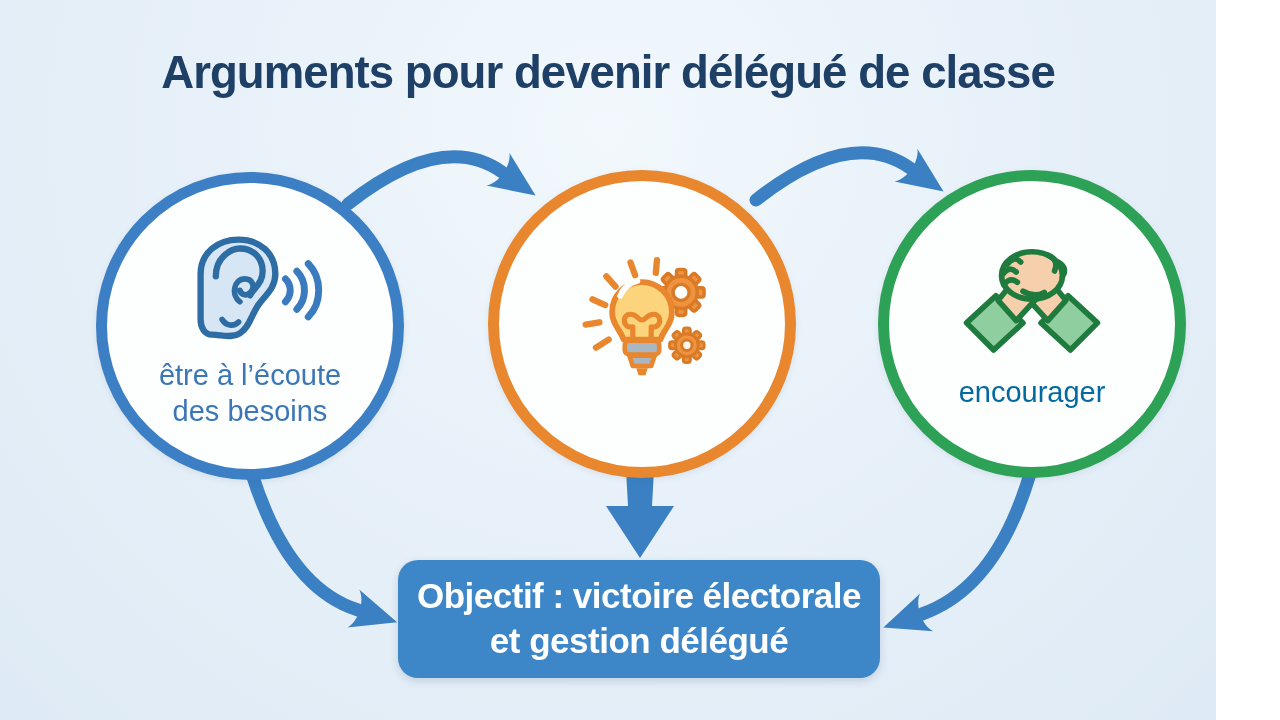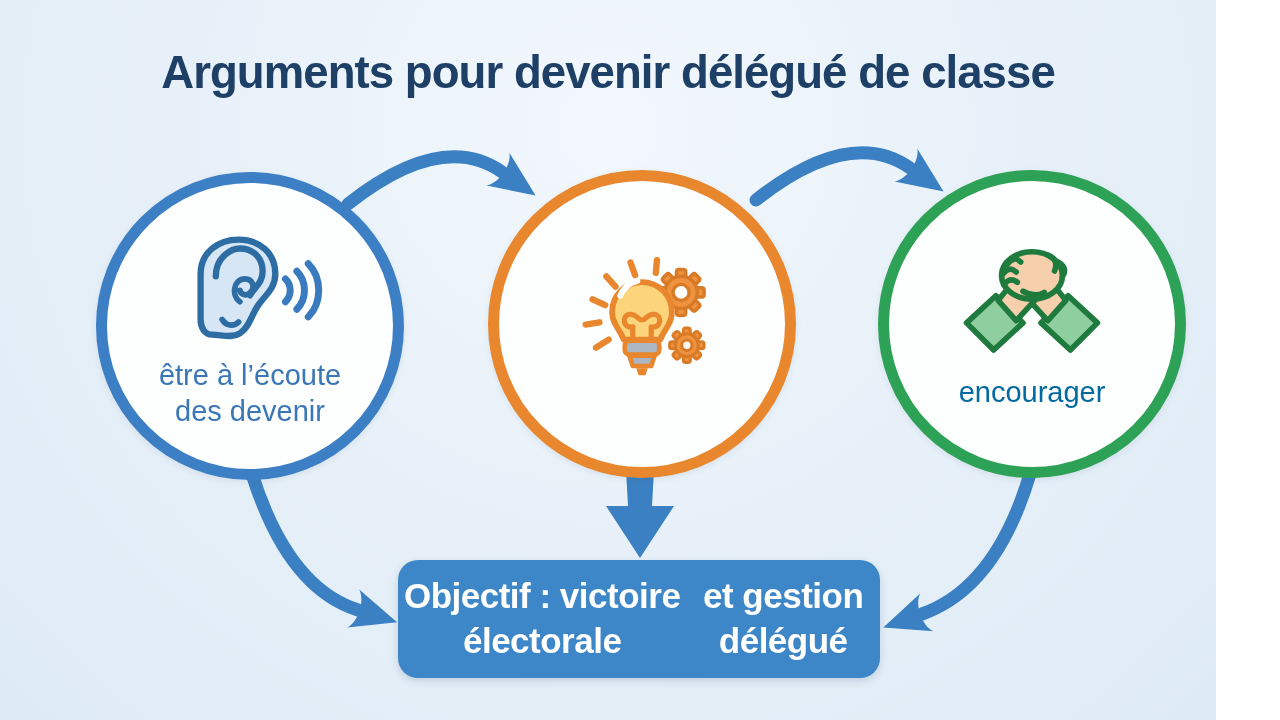--- a/index.html
+++ b/index.html
@@ -33,21 +33,21 @@
   .node-ideas   { left:488px; top:170px; border-color:#e8872d; }
   .node-ideas .label { color:#e8872d; }
   .node-helping { left:878px; top:170px; border-color:#2da155; }
   .node-helping .label { color:#0369a1; }
 
   .arrows { position:absolute; left:0; top:0; pointer-events:none; }
 
   .objective {
     position:absolute; left:398px; top:560px; width:482px; height:118px;
     background:#3d86c8; border-radius:20px;
-    display:flex; flex-direction:row; align-items:center; justify-content:center;
+    display:flex; flex-direction:column; align-items:center; justify-content:center;
     color:#ffffff; font-weight:bold; font-size:35px; line-height:1.28;
     text-align:center; letter-spacing:-0.5px;
     box-shadow:0 3px 8px rgba(40,70,110,0.18);
   }
 </style>
 </head>
 <body>
 
 <div class="canvas">
 
@@ -73,21 +73,21 @@
                C80 51 73 56 67 64 C61 72 60 82 52 87 C46 91 37 88 30 88 Z" fill="#d6e6f5" stroke="#2e6da4" stroke-width="5" stroke-linejoin="round"></path>
       <path d="M33 42 C33 26 46 20 52 20 C63 20 70 28 70 38 C70 47 64 50 60 57" fill="none" stroke="#2e6da4" stroke-width="5" stroke-linecap="round"></path>
       <path d="M52 62 C45 57 47 44 56 44 C62 44 64 50 61 54 C58 58 53 57 52 53" fill="none" stroke="#2e6da4" stroke-width="4.5" stroke-linecap="round"></path>
       <path d="M38 76 C41 81 47 82 51 78" fill="none" stroke="#2e6da4" stroke-width="4.5" stroke-linecap="round"></path>
       <path d="M88 44 c5 5 5 13 0 18" fill="none" stroke="#3a7bbf" stroke-width="5.5" stroke-linecap="round"></path>
       <path d="M97 38 c8 8 8 22 0 30" fill="none" stroke="#3a7bbf" stroke-width="5.5" stroke-linecap="round"></path>
       <path d="M106 32 c11 11 11 31 0 42" fill="none" stroke="#3a7bbf" stroke-width="5.5" stroke-linecap="round"></path>
     </svg>
     <div class="label">
       <div>être à l’écoute</div>
-      <div>des devenir</div>
+      <div>des besoins</div>
     </div>
   </div>
 
   <div class="node node-ideas">
     <svg class="icon" width="150" height="138" viewBox="0 0 130 120">
       <g stroke="#e8872d" stroke-width="5.5" stroke-linecap="round">
         <line x1="16" y1="64" x2="28" y2="62"></line>
         <line x1="22" y1="42" x2="33" y2="47"></line>
         <line x1="34" y1="22" x2="42" y2="31"></line>
         <line x1="55" y1="10" x2="59" y2="21"></line>

